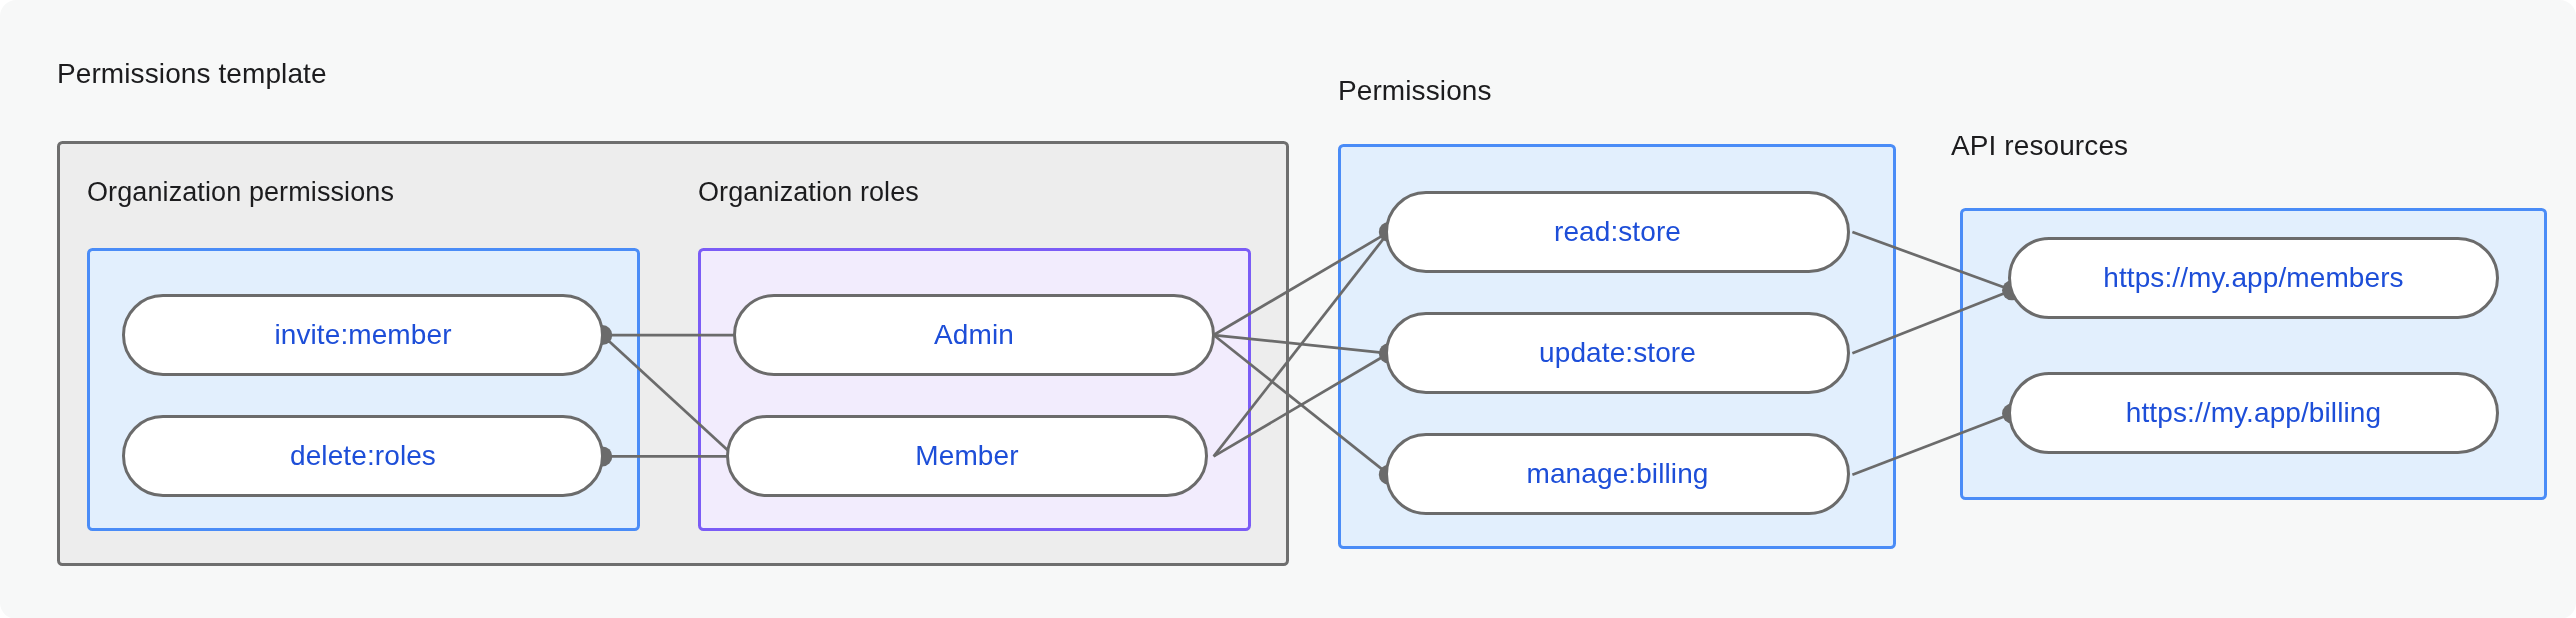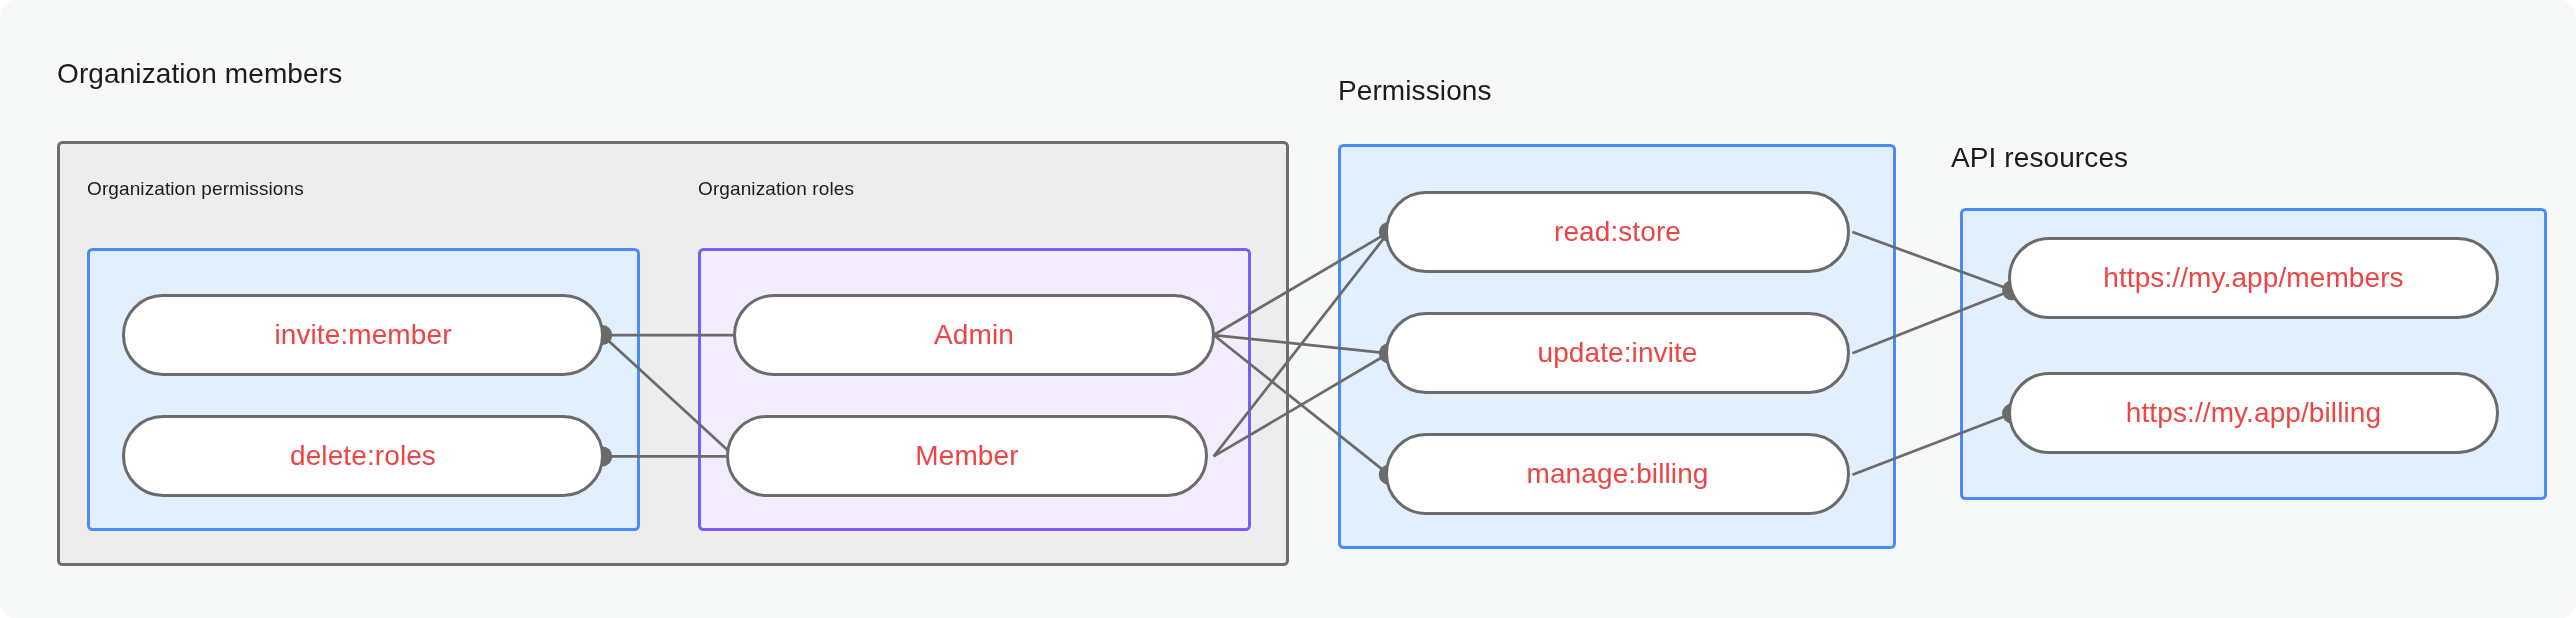--- a/index.html
+++ b/index.html
@@ -23,21 +23,21 @@
   .group-label {
     position: absolute;
     font-size: 28px;
     line-height: 1;
     color: #1c1c1e;
     letter-spacing: 0.1px;
     white-space: nowrap;
   }
   .sub-label {
     position: absolute;
-    font-size: 19px;
+    font-size: 27px;
     line-height: 1;
     color: #1c1c1e;
     letter-spacing: 0.1px;
     white-space: nowrap;
   }
 
   
   .box {
     position: absolute;
     box-sizing: border-box;
@@ -62,21 +62,21 @@
   .pill {
     position: absolute;
     box-sizing: border-box;
     background: #ffffff;
     border: 3.7px solid #6b6b6b;
     border-radius: 912px;
     display: flex;
     align-items: center;
     justify-content: center;
     font-size: 28px;
-    color: #ef4444;
+    color: #1d4ed8;
     letter-spacing: 0.1px;
     white-space: nowrap;
     z-index: 3;
   }
 
   
   #edges {
     position: absolute;
     left: 0;
     top: 0;
@@ -114,21 +114,21 @@
 
     <circle cx="660" cy="367" r="11"></circle>
     <circle cx="660" cy="500" r="11"></circle>
     <circle cx="1522" cy="254" r="11"></circle>
     <circle cx="1522" cy="387" r="11"></circle>
     <circle cx="1522" cy="520" r="11"></circle>
     <circle cx="2205" cy="318" r="11"></circle>
     <circle cx="2205" cy="453" r="11"></circle>
   </svg>
 
-  <div class="group-label" style="left:57px; top:60px;">Organization members</div>
+  <div class="group-label" style="left:57px; top:60px;">Permissions template</div>
 
   <div class="box box-template" style="left:57px; top:141px; width:1232px; height:425px;"></div>
 
   <div class="sub-label" style="left:87px; top:179px;">Organization permissions</div>
 
   <div class="box box-blue" style="left:87px; top:248px; width:553px; height:283px;"></div>
 
   <div class="pill" style="left:122px; top:294px; width:482px; height:82px;">invite:member</div>
 
   <div class="pill" style="left:122px; top:415px; width:482px; height:82px;">delete:roles</div>
@@ -140,25 +140,25 @@
   <div class="pill" style="left:733px; top:294px; width:482px; height:82px;">Admin</div>
 
   <div class="pill" style="left:726px; top:415px; width:482px; height:82px;">Member</div>
 
   <div class="group-label" style="left:1338px; top:77px;">Permissions</div>
 
   <div class="box box-blue" style="left:1338px; top:144px; width:558px; height:405px;"></div>
 
   <div class="pill" style="left:1385px; top:191px; width:465px; height:82px;">read:store</div>
 
-  <div class="pill" style="left:1385px; top:312px; width:465px; height:82px;">update:invite</div>
+  <div class="pill" style="left:1385px; top:312px; width:465px; height:82px;">update:store</div>
 
   <div class="pill" style="left:1385px; top:433px; width:465px; height:82px;">manage:billing</div>
 
-  <div class="group-label" style="left:1951px; top:144px;">API resources</div>
+  <div class="group-label" style="left:1951px; top:132px;">API resources</div>
 
   <div class="box box-blue" style="left:1960px; top:208px; width:587px; height:292px;"></div>
 
   <div class="pill" style="left:2008px; top:237px; width:491px; height:82px;">https://my.app/members</div>
 
   <div class="pill" style="left:2008px; top:372px; width:491px; height:82px;">https://my.app/billing</div>
 
 </div>
 
 

